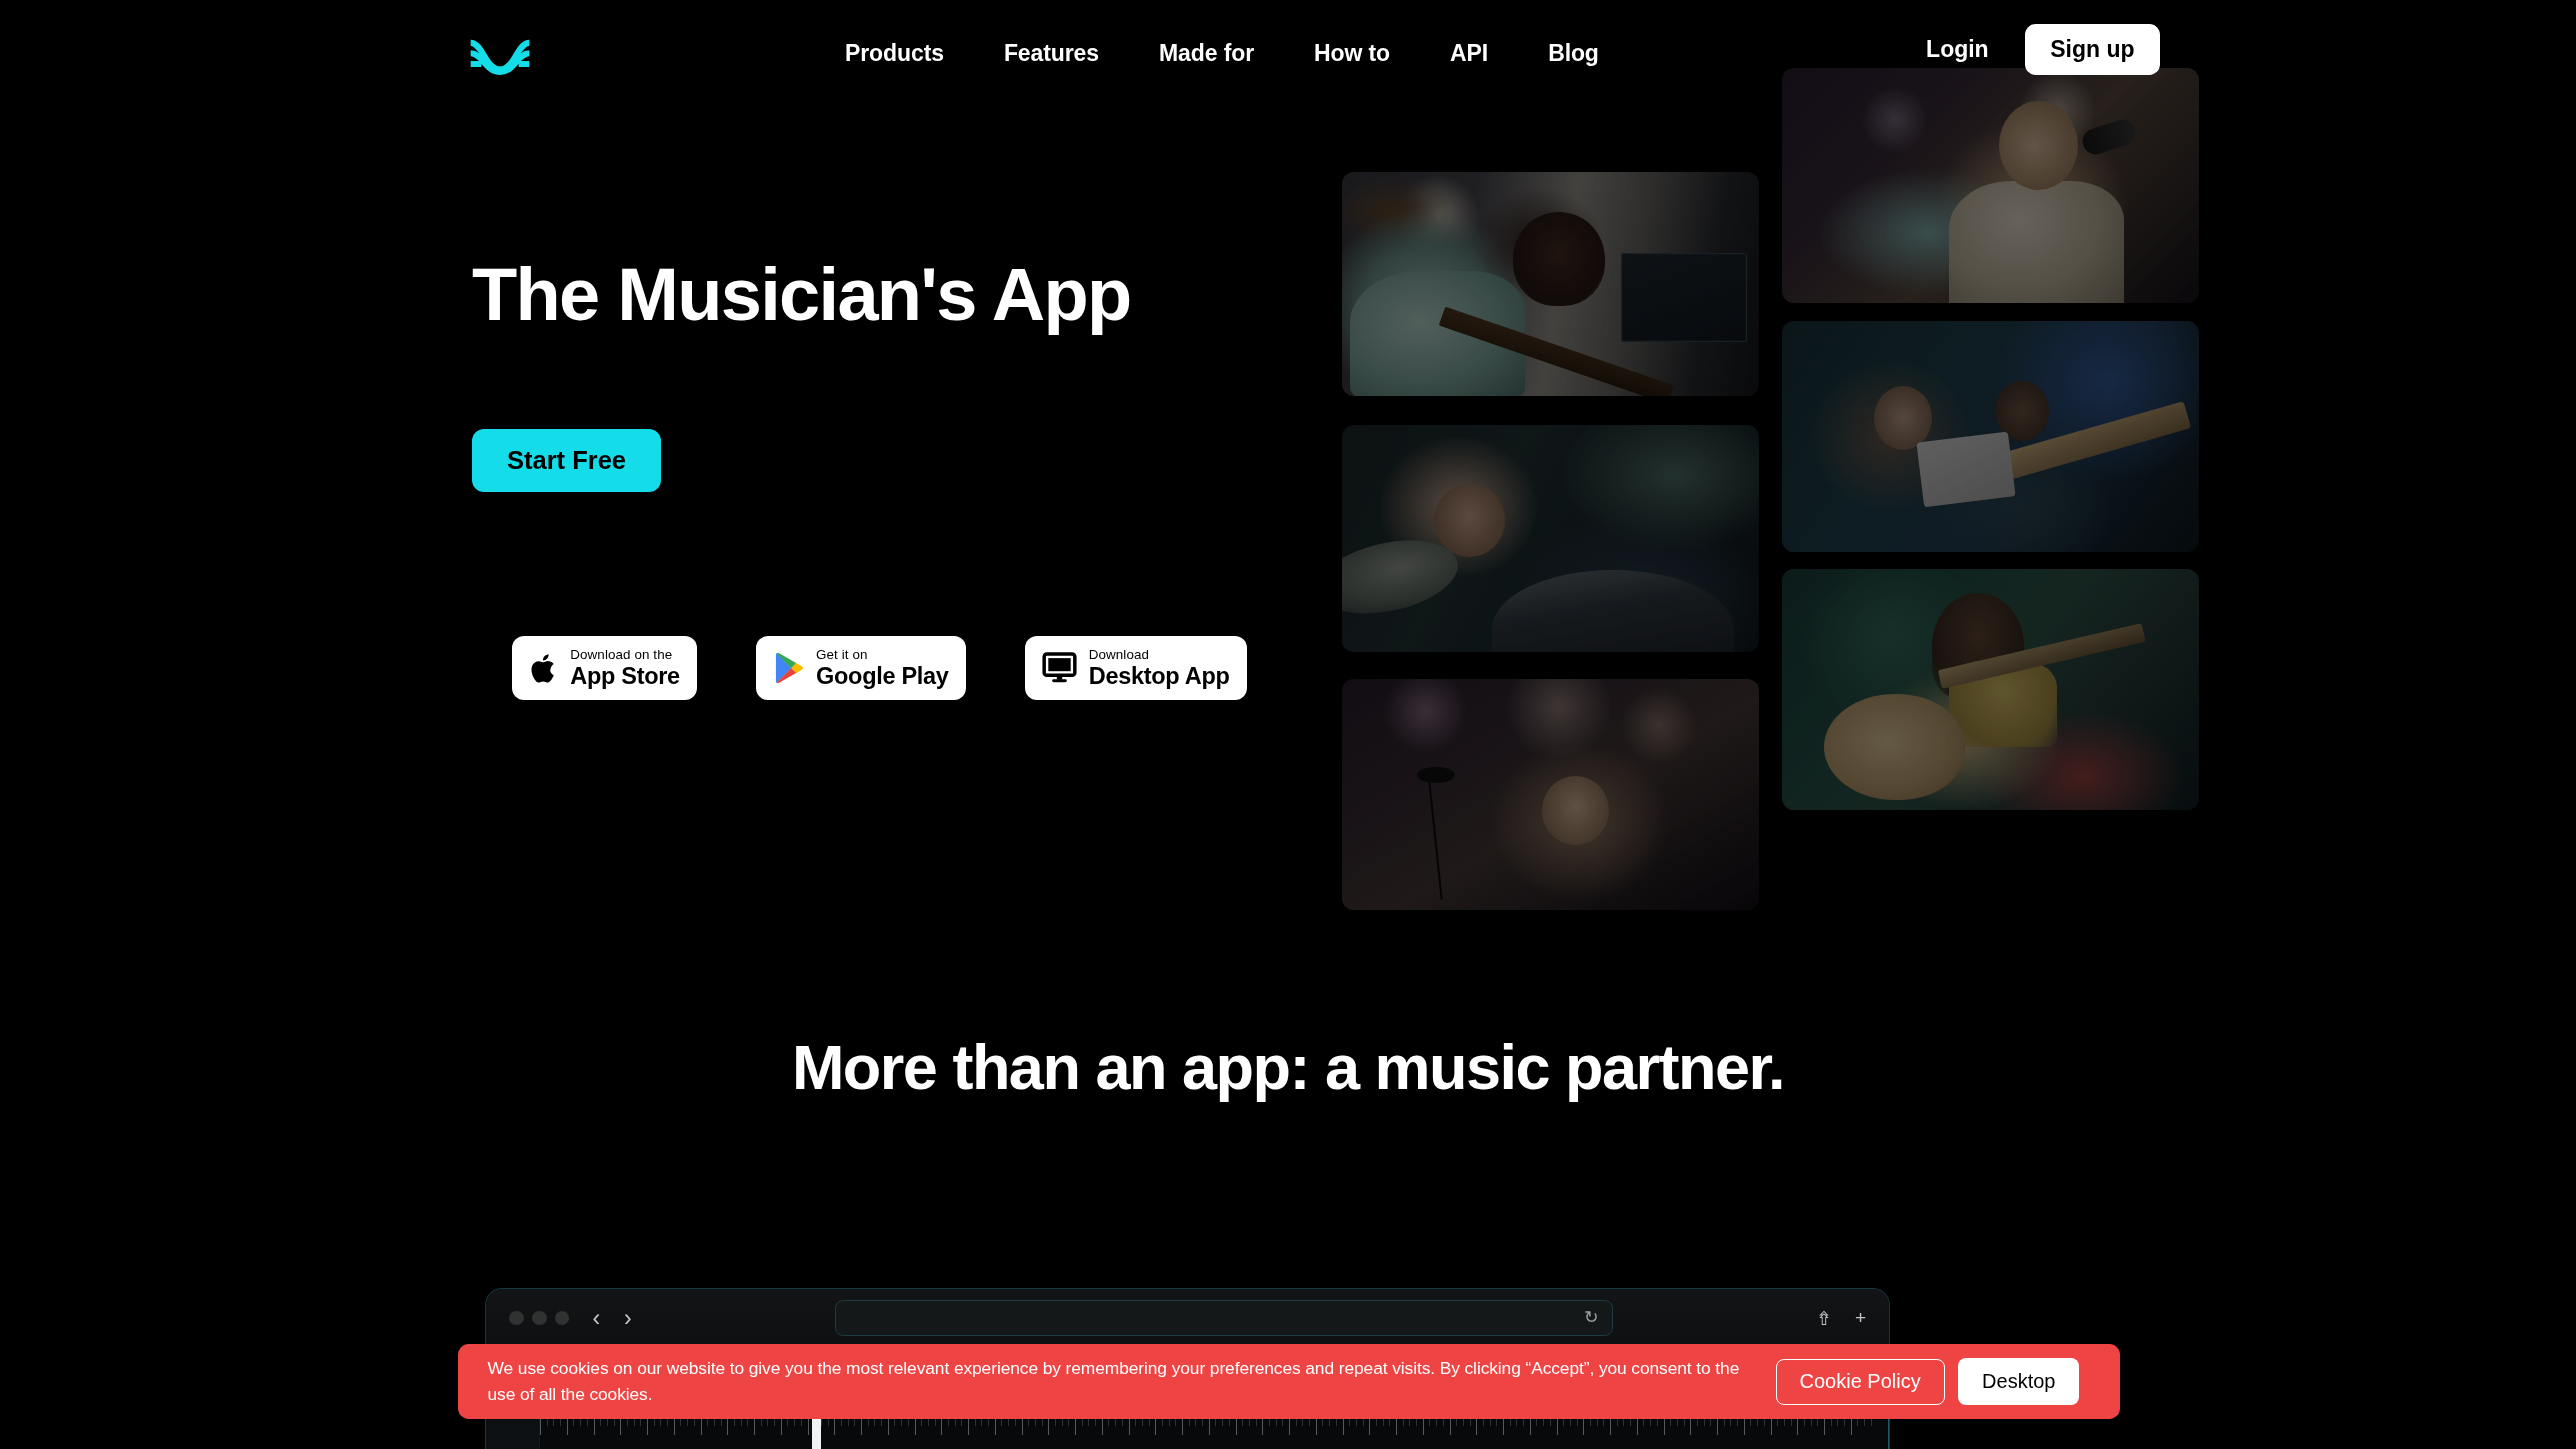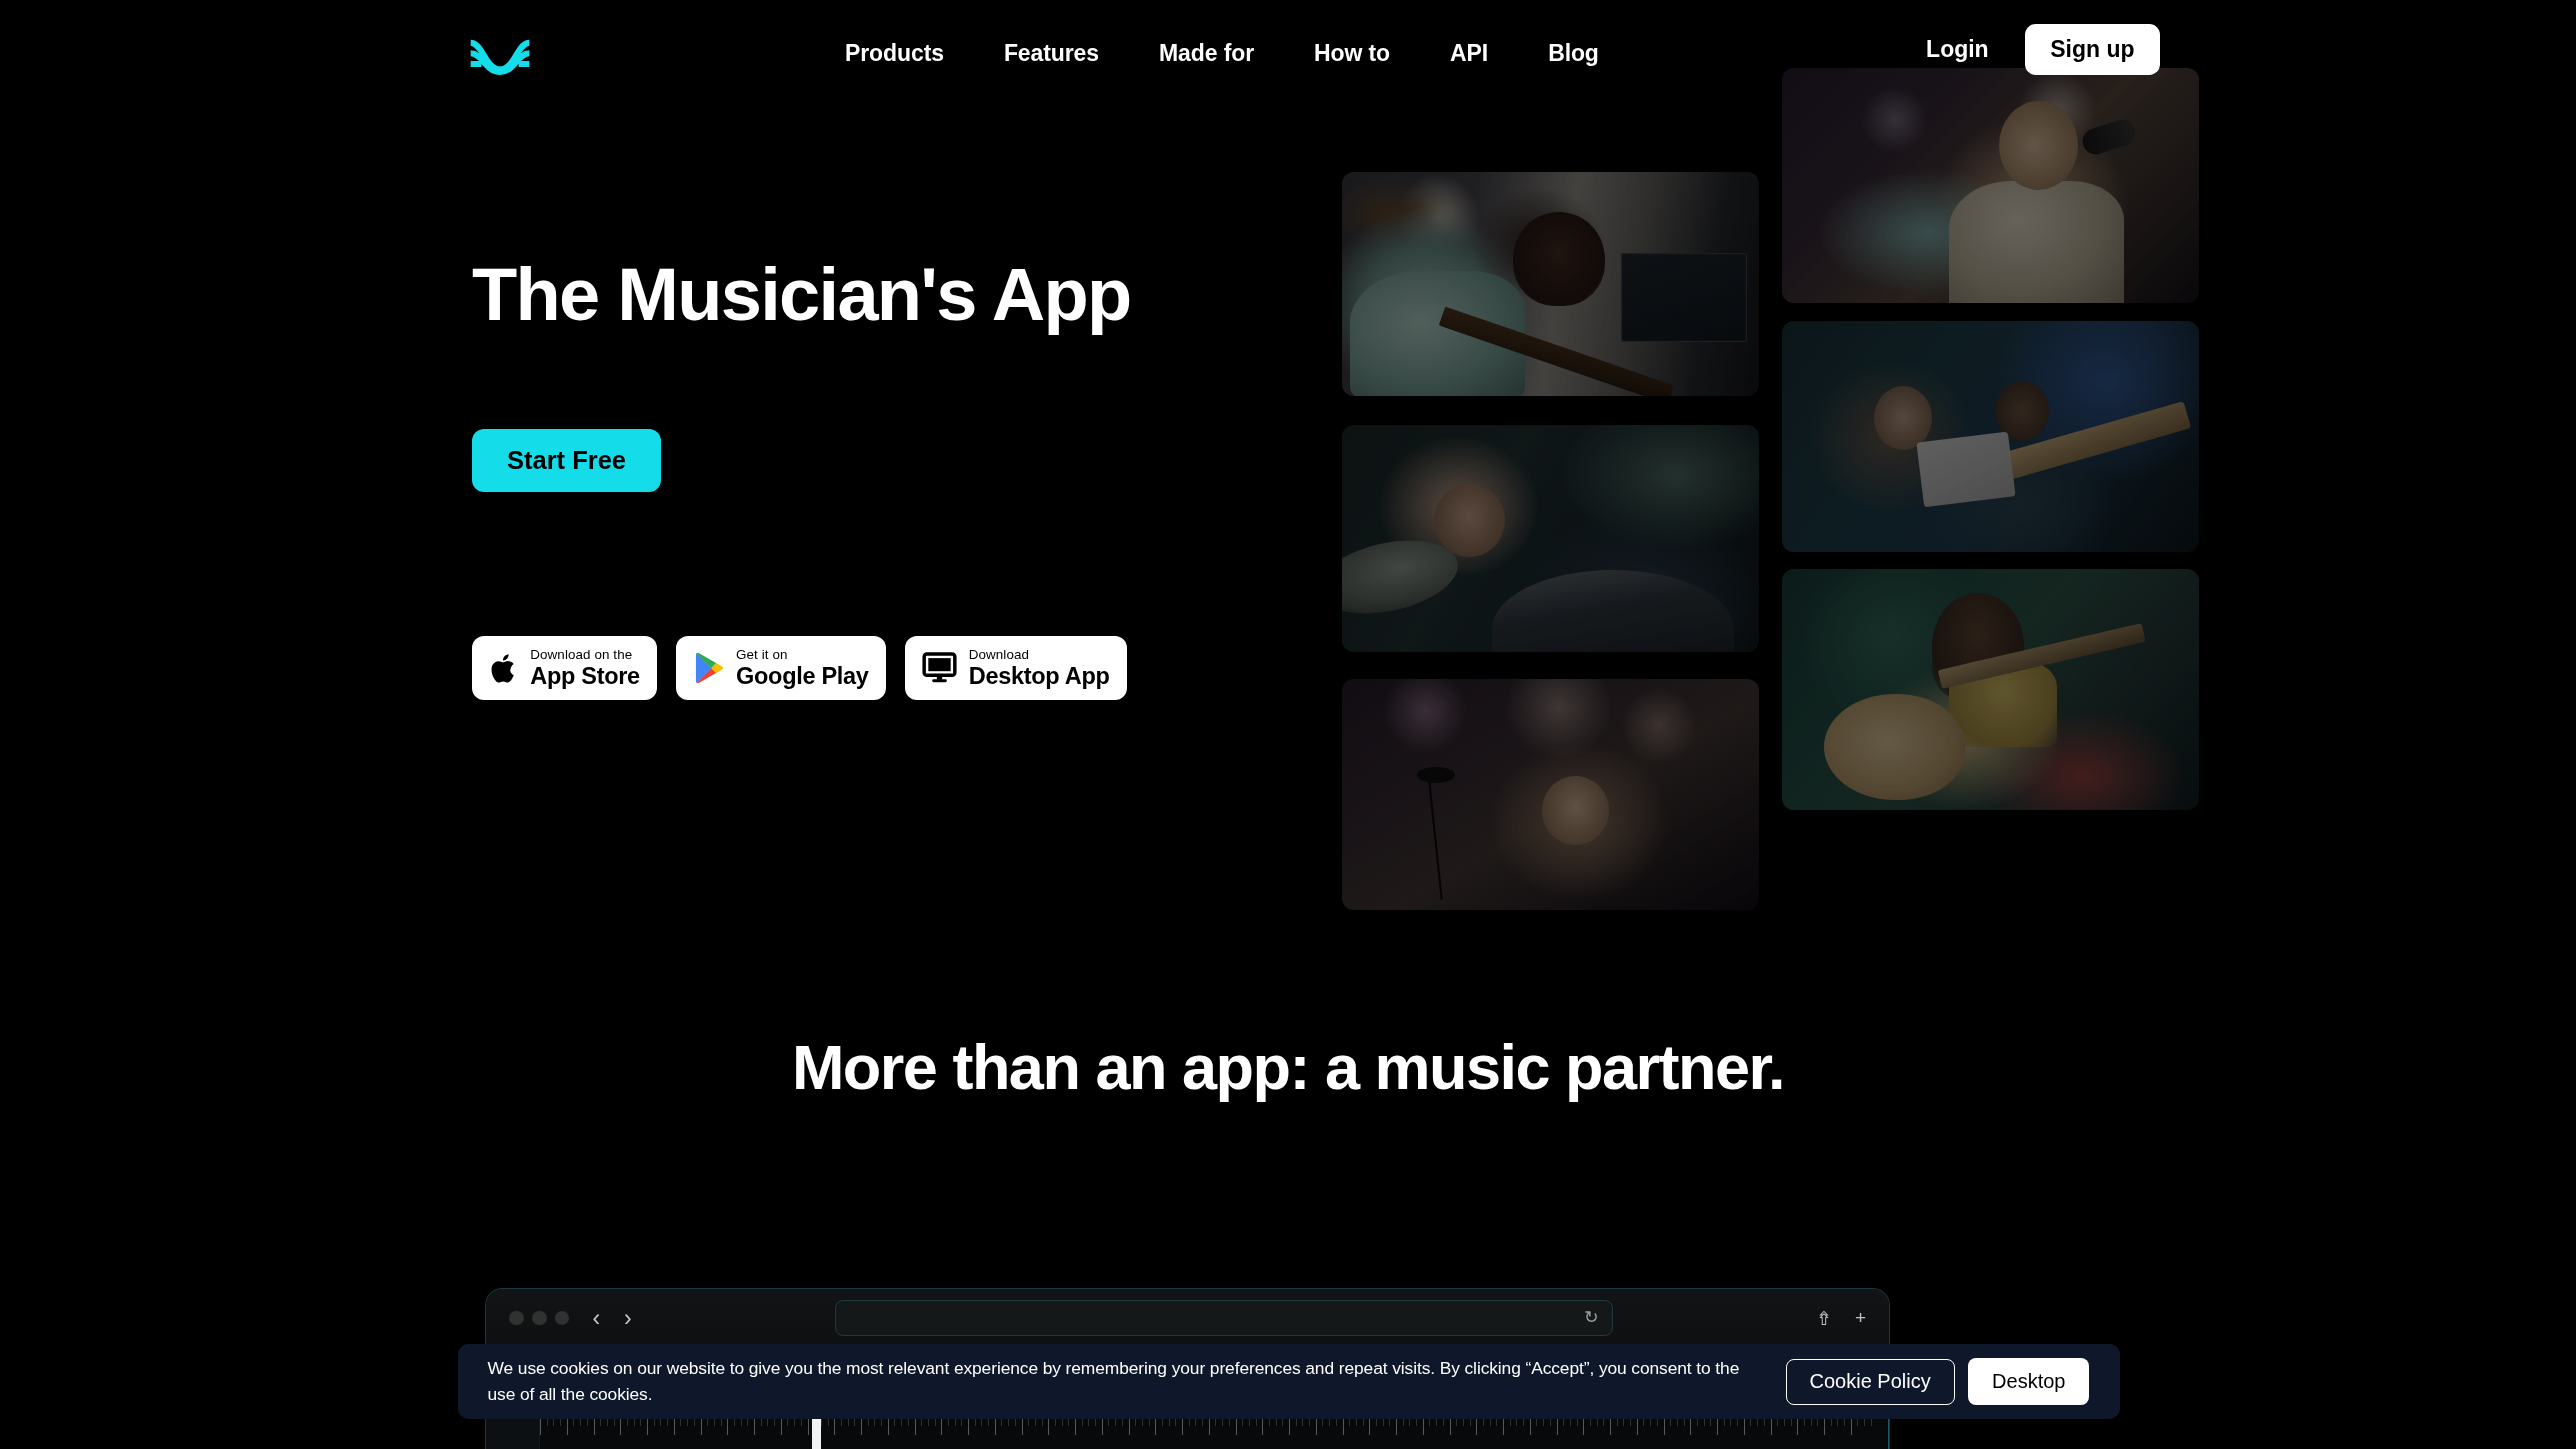--- a/index.html
+++ b/index.html
@@ -128,20 +128,21 @@
   }
   .badge {
     background: #ffffff;
     border-radius: 12px;
     height: 64px;
     display: flex;
     align-items: center;
     padding: 0 17.4px;
     gap: 11.4px;
     cursor: pointer;
+    margin-left: 40px;
   }
   .badge-txt { display: flex; flex-direction: column; justify-content: center; line-height: 1; }
   .badge-small {
     color: #000;
     font-size: 13.4px;
     font-weight: 400;
     letter-spacing: 0.1px;
     margin-bottom: 3.4px;
   }
   .badge-big {
@@ -432,26 +433,26 @@
   }
   .right-accent { position:absolute; right:0; top:39px; width:1.3px; height:63px; background:#1d5a68; }
 
   
   .cookie {
     position: absolute;
     left: 458px;
     top: 1344px;
     width: 1662px;
     height: 75px;
-    background: #0f172a;
+    background: #ef4444;
     border-radius: 10.7px;
     display: flex;
     align-items: center;
     padding: 0 29.5px;
-    gap: 23px;
+    gap: 13px;
     z-index: 80;
   }
   .cookie-text {
     color: #ffffff;
     font-size: 17.4px;
     line-height: 1.48;
     flex: 1;
     max-width: 1275px;
     letter-spacing: -0.1px;
   }

